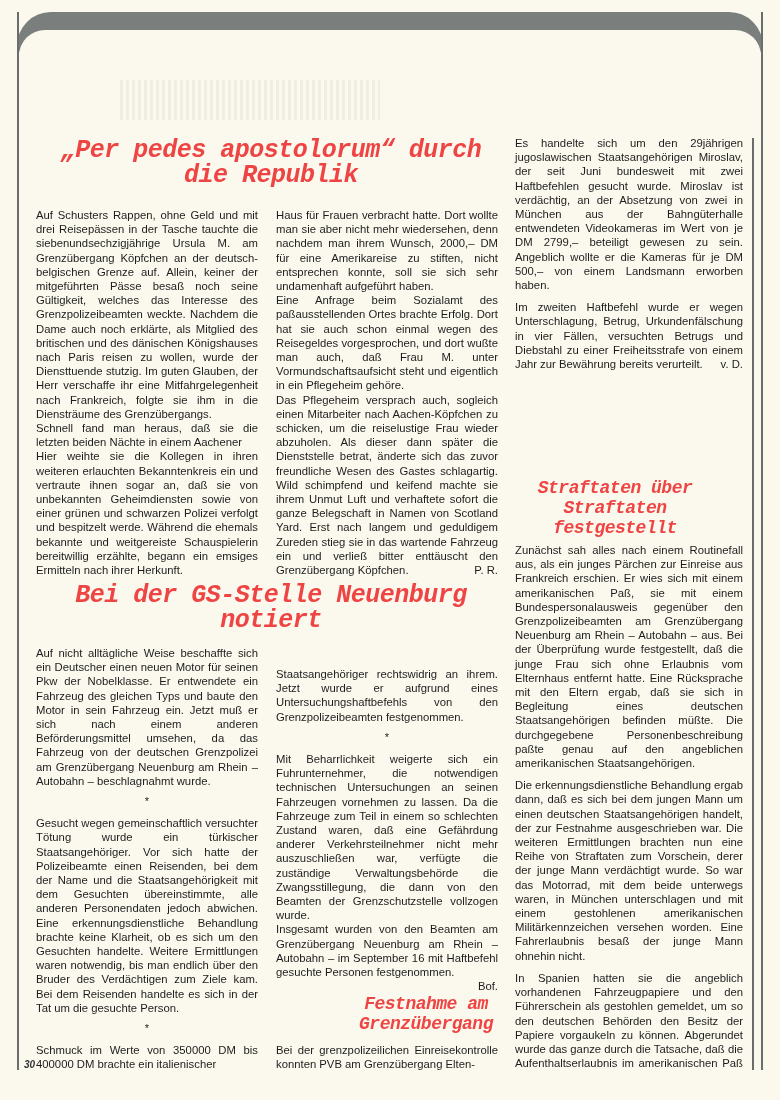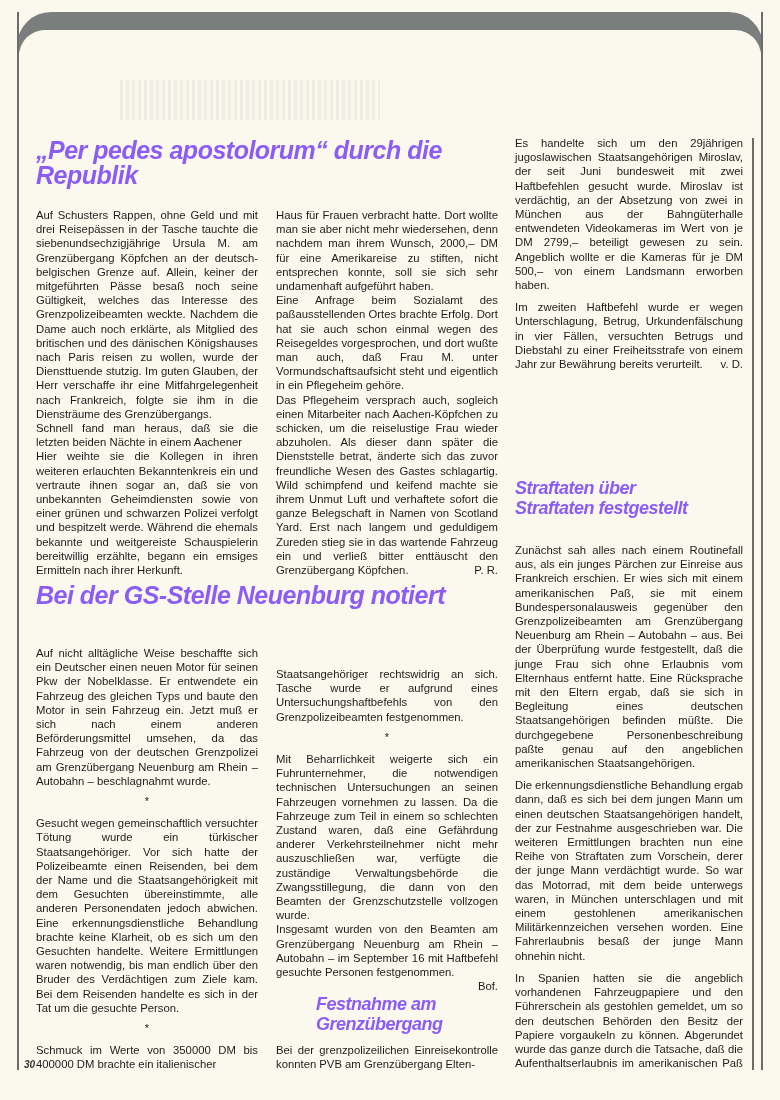--- a/index.html
+++ b/index.html
@@ -19,23 +19,23 @@
   }
   .top-band-inner {
     position: absolute; left: 19px; top: 30px; width: 742px; height: 40px;
     background: #fbf9ee; border-radius: 26px 26px 0 0;
   }
   .edge-mask-bottom {
     position: absolute; left: 0; top: 1070px; width: 780px; height: 30px; background: #fbf9ee;
   }
   .headline {
     position: absolute; margin: 0;
-    font-family: Liberation Sans, sans-serif;
+    font-family: Liberation Mono, monospace;
     font-weight: bold; font-style: italic;
-    color: #8b5cf6; letter-spacing: -0.5px; line-height: 1.0;
+    color: #ef4444; letter-spacing: -0.5px; line-height: 1.0; text-align: center;
   }
   .h1 { left: 36px; top: 138px; width: 470px; font-size: 25px; }
   .h2 { left: 36px; top: 583px; width: 470px; font-size: 25px; }
   .h3 { left: 515px; top: 479px; width: 200px; font-size: 18px; line-height: 1.1; }
   .h4 { left: 280px; top: 995px; width: 220px; font-size: 18px; line-height: 1.1; margin-left: 36px; }
   .col {
     position: absolute; font-size: 11.3px; line-height: 14.2px;
     text-align: justify; hyphens: manual;
   }
   .col p { margin: 0; }
@@ -83,21 +83,21 @@
 
 <div class="col" style="left:36px; top:646px; width:222px;">
   <p>Auf nicht alltägliche Weise beschaffte sich ein Deutscher einen neuen Motor für seinen Pkw der Nobelklasse. Er entwendete ein Fahrzeug des gleichen Typs und baute den Motor in sein Fahrzeug ein. Jetzt muß er sich nach einem anderen Beförderungsmittel umsehen, da das Fahrzeug von der deutschen Grenzpolizei am Grenzübergang Neuenburg am Rhein – Autobahn – beschlagnahmt wurde.</p>
   <div class="sep">*</div>
   <p>Gesucht wegen gemeinschaftlich versuchter Tötung wurde ein türkischer Staatsangehöriger. Vor sich hatte der Polizeibeamte einen Reisenden, bei dem der Name und die Staatsangehörigkeit mit dem Gesuchten übereinstimmte, alle anderen Personendaten jedoch abwichen. Eine erkennungsdienstliche Behandlung brachte keine Klarheit, ob es sich um den Gesuchten handelte. Weitere Ermittlungen waren notwendig, bis man endlich über den Bruder des Verdächtigen zum Ziele kam. Bei dem Reisenden handelte es sich in der Tat um die gesuchte Person.</p>
   <div class="sep">*</div>
   <p>Schmuck im Werte von 350000 DM bis 400000 DM brachte ein italienischer</p>
 </div>
 
 <div class="col" style="left:276px; top:667px; width:222px;">
-  <p>Staatsangehöriger rechtswidrig an sich. Tasche wurde er aufgrund eines Untersuchungshaftbefehls von den Grenzpolizeibeamten festgenommen.</p>
+  <p>Staatsangehöriger rechtswidrig an ihrem. Jetzt wurde er aufgrund eines Untersuchungshaftbefehls von den Grenzpolizeibeamten festgenommen.</p>
   <div class="sep">*</div>
   <p>Mit Beharrlichkeit weigerte sich ein Fuhrunternehmer, die notwendigen technischen Untersuchungen an seinen Fahrzeugen vornehmen zu lassen. Da die Fahrzeuge zum Teil in einem so schlechten Zustand waren, daß eine Gefährdung anderer Verkehrsteilnehmer nicht mehr auszuschließen war, verfügte die zuständige Verwaltungsbehörde die Zwangsstillegung, die dann von den Beamten der Grenzschutzstelle vollzogen wurde.</p>
   <p>Insgesamt wurden von den Beamten am Grenzübergang Neuenburg am Rhein – Autobahn – im September 16 mit Haftbefehl gesuchte Personen festgenommen.</p>
   <p class="sig">Bof.</p>
 </div>
 
 <h2 class="headline h4">Festnahme am Grenzübergang</h2>
 <div class="col" style="left:276px; top:1043px; width:222px;">
   <p>Bei der grenzpolizeilichen Einreisekontrolle konnten PVB am Grenzübergang Elten-</p>
 </div>

